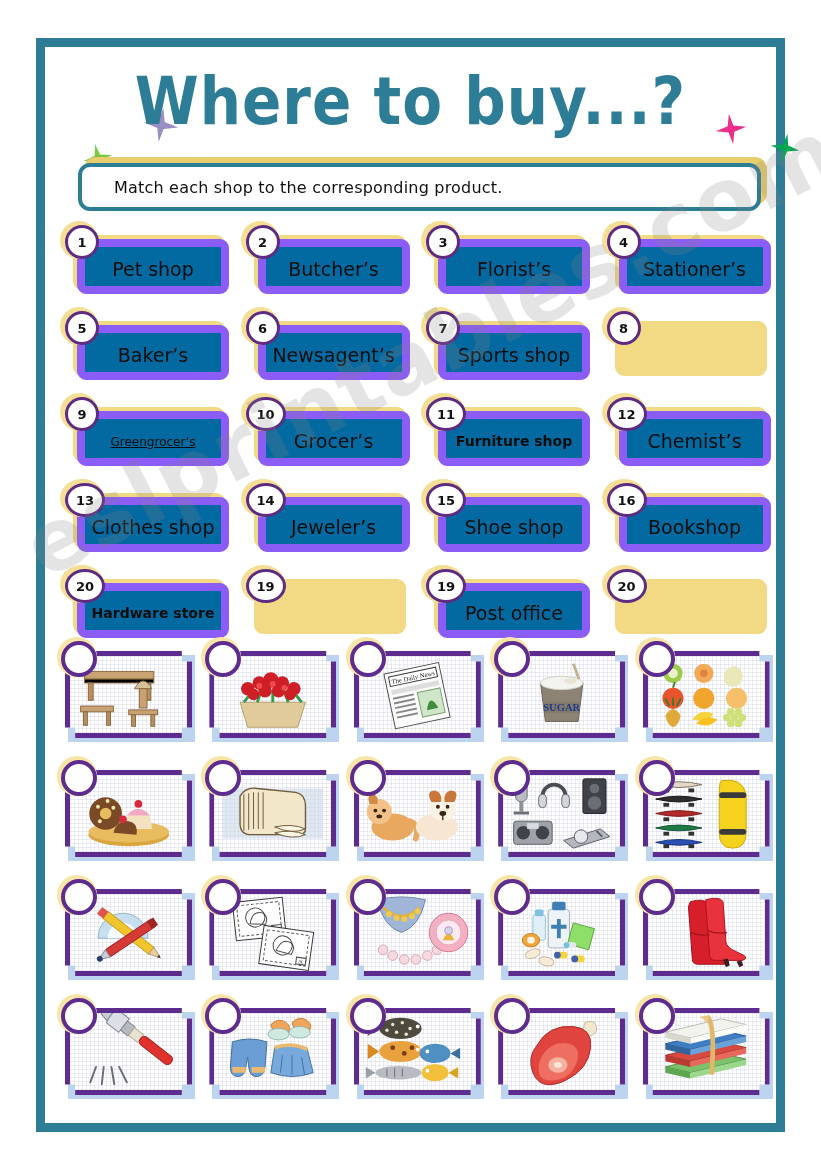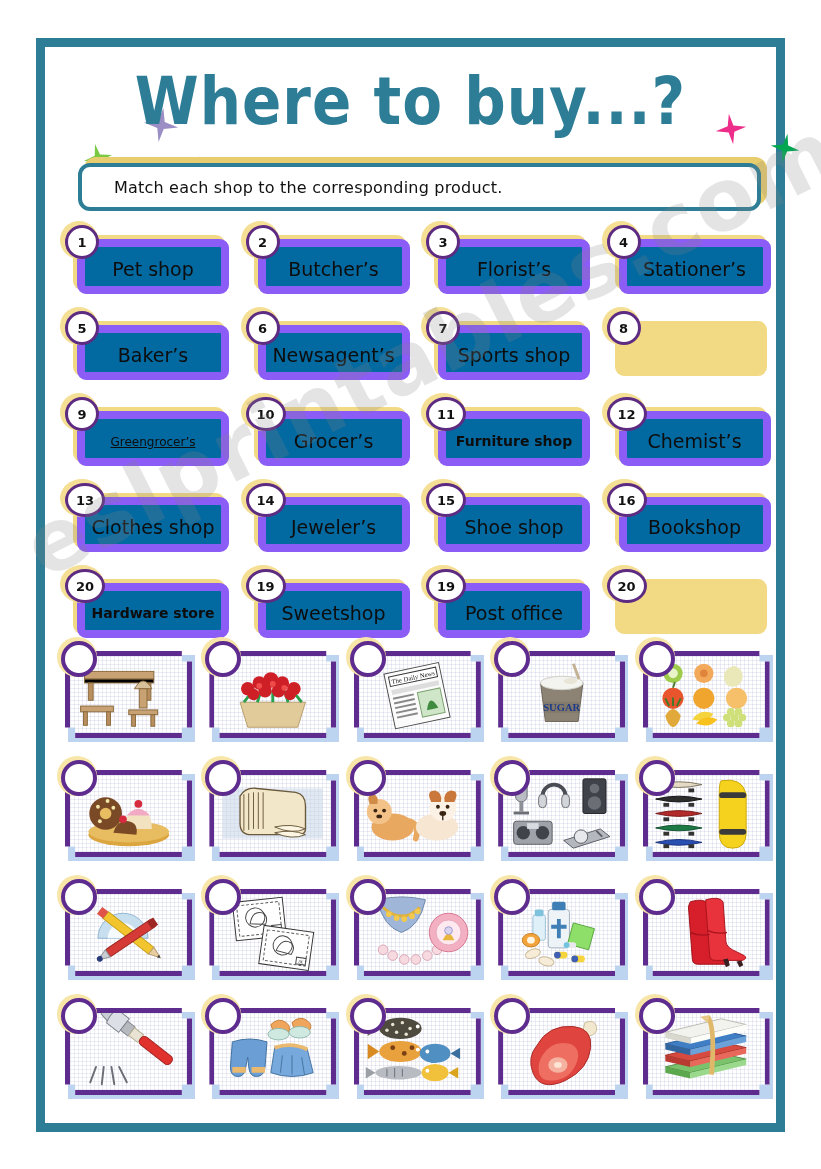--- a/index.html
+++ b/index.html
@@ -462,23 +462,20 @@
               <div class="shop-box">
                 <span class="shop-label sm">Hardware store</span>
               </div>
               <div class="num-circle wide">
                 <span>20</span>
               </div>
             </div>
             <div class="shop-cell">
               <div class="num-glow wide"></div>
               <div class="shop-shadow"></div>
-              <div class="shop-box">
-                <span class="shop-label ">Sweetshop</span>
-              </div>
               <div class="num-circle wide">
                 <span>19</span>
               </div>
             </div>
             <div class="shop-cell">
               <div class="num-glow wide"></div>
               <div class="shop-shadow"></div>
               <div class="shop-box">
                 <span class="shop-label ">Post office</span>
               </div>

